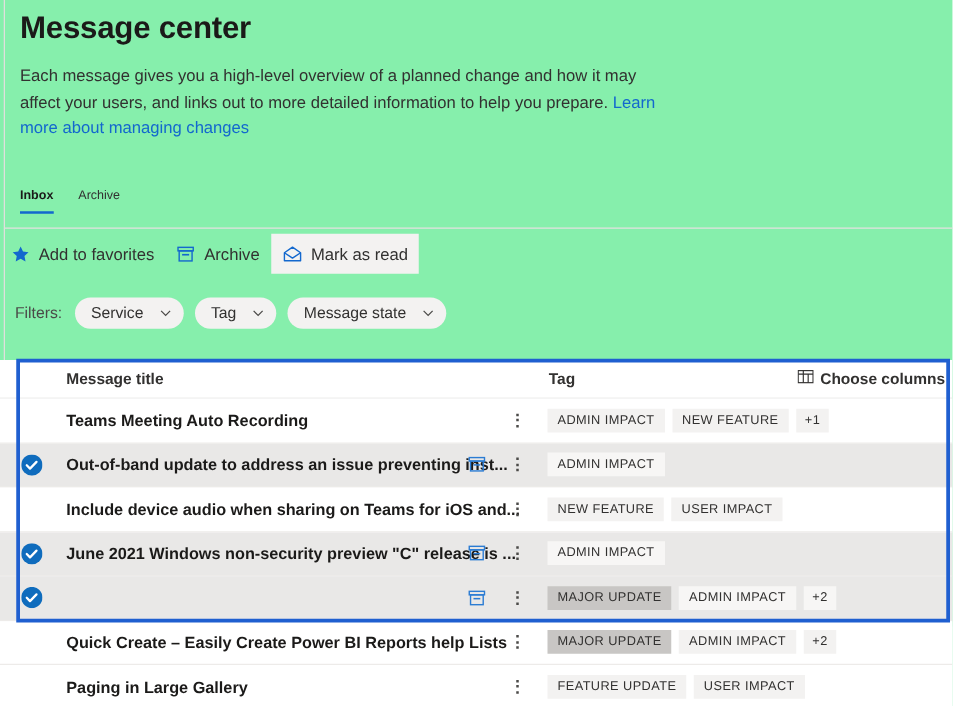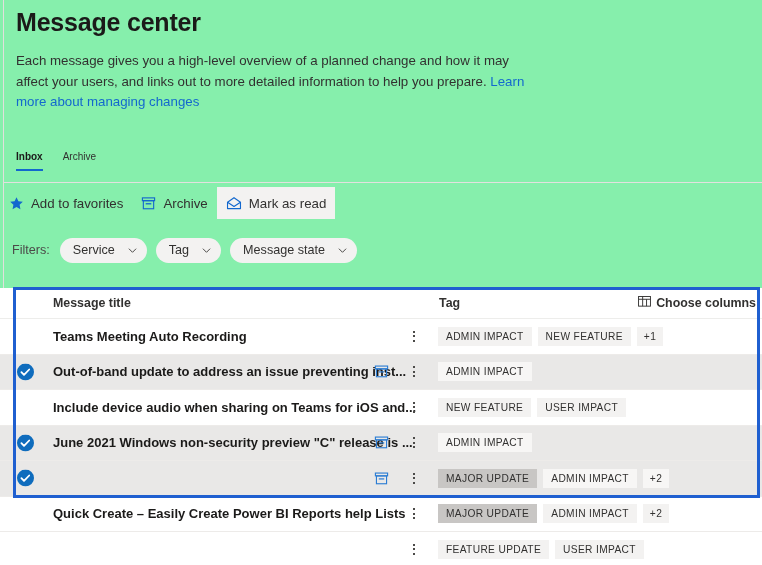--- a/index.html
+++ b/index.html
@@ -349,20 +349,21 @@
             <i></i>
             <i></i>
           </span>
           <span class="tags">
             <span class="tag major">MAJOR UPDATE</span>
             <span class="tag">ADMIN IMPACT</span>
             <span class="tag count">+2</span>
           </span>
         </div>
         <div class="row">
+          <span class="title">Paging in Large Gallery</span>
           <span class="kebab">
             <i></i>
             <i></i>
             <i></i>
           </span>
           <span class="tags">
             <span class="tag">FEATURE UPDATE</span>
             <span class="tag">USER IMPACT</span>
           </span>
         </div>

